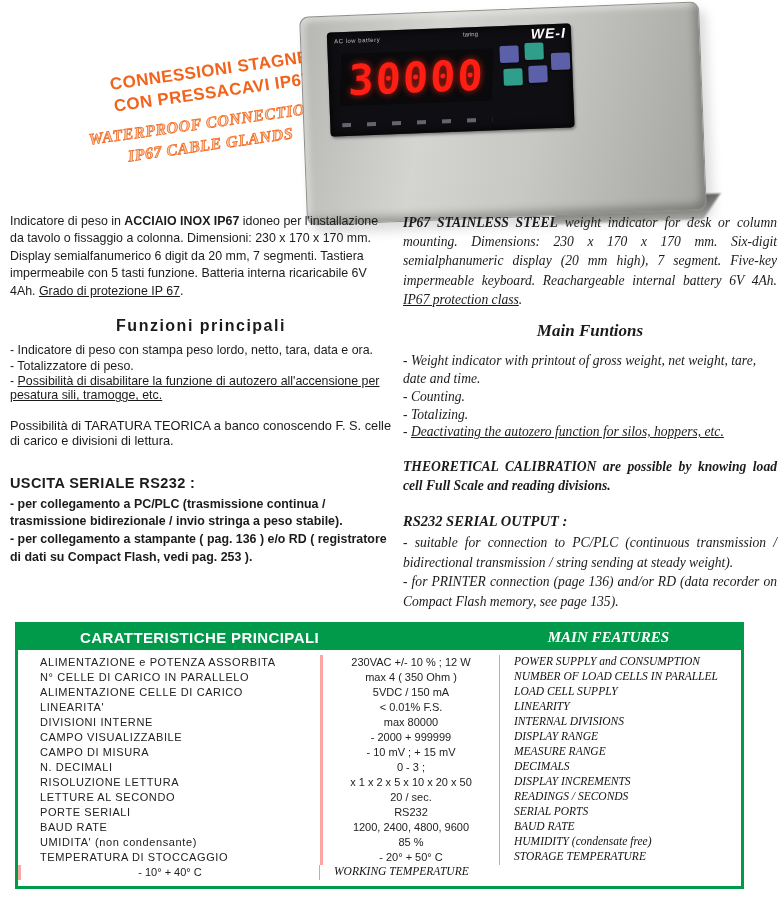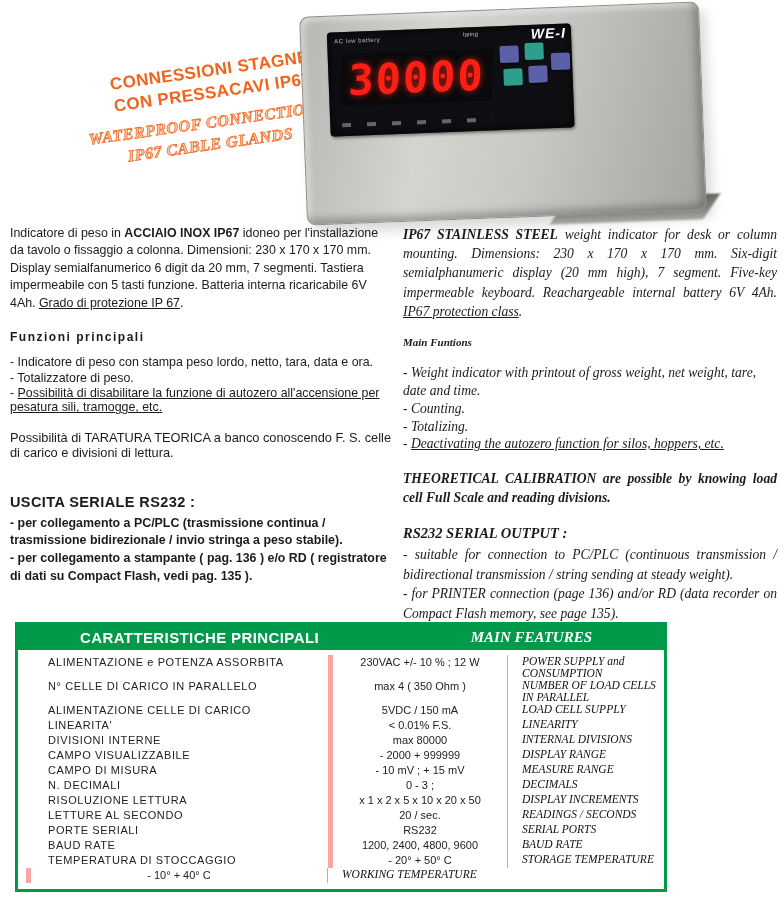--- a/index.html
+++ b/index.html
@@ -38,52 +38,52 @@
   .marks{position:absolute;left:12px;bottom:9px;width:150px;height:4px;opacity:.55;
          background:repeating-linear-gradient(90deg,#aab 0 9px,transparent 9px 25px);}
   .keypad{position:absolute;left:172px;top:18px;width:70px;height:50px;}
   .dkey{position:absolute;width:19px;height:17px;border-radius:2px;box-shadow:0 1px 2px rgba(0,0,0,.6);}
   .dkey.blue{background:var(--key-blue,#5c60a8);}
   .dkey.teal{background:var(--key-teal,#2f9e8a);}
   .k1{left:0;top:2px;} .k2{left:25px;top:0;} .k3{left:51px;top:11px;}
   .k4{left:3px;top:25px;} .k5{left:28px;top:23px;}
 
   
-  .col{position:absolute;top:225px;}
+  .col{position:absolute;top:213px;}
   .col-left{left:10px;width:382px;font-size:12.4px;line-height:17.4px;}
   .col-right{left:403px;width:374px;font-family:"Liberation Serif",serif;font-style:italic;
              font-size:13.6px;line-height:19.2px;text-align:justify;}
   .p{margin:0;}
   .u{text-decoration:underline;}
   .intro-it{margin-bottom:17px;}
-  .h-it{margin:0 0 9px;text-align:left;font-size:12px;letter-spacing:1.5px;font-weight:bold;}
+  .h-it{margin:0 0 9px;text-align:center;font-size:16px;letter-spacing:1.5px;font-weight:bold;}
   .li-it{line-height:14.3px;margin-bottom:1px;}
   .cal-it{margin:15px 0 0;font-weight:normal;font-size:12.8px;line-height:15.4px;}
-  .h2-it{margin:34px 0 3px;font-size:14.5px;font-weight:bold;letter-spacing:.4px;}
+  .h2-it{margin:27px 0 3px;font-size:14.5px;font-weight:bold;letter-spacing:.4px;}
   .li2-it{line-height:17.6px;font-weight:bold;}
 
   .intro-en{margin-bottom:8px;}
-  .h-en{margin:12px 0 12px;text-align:left;font-size:11px;font-weight:bold;}
+  .h-en{margin:12px 0 12px;text-align:center;font-size:17px;font-weight:bold;}
   .li-en{line-height:17.8px;text-align:left;}
   .cal-en{margin:16px 0 0;font-weight:bold;line-height:19px;}
   .h2-en{margin:17px 0 2px;font-size:14.5px;font-weight:bold;text-align:left;}
   .li2-en{line-height:19.4px;}
 
   
-  .features{position:absolute;left:15px;top:622px;width:652px;box-sizing:border-box;
+  .features{position:absolute;left:15px;top:622px;width:729px;box-sizing:border-box;
             border:3px solid var(--green,#009a4a);background:#fff;}
   .fhead{height:25px;display:flex;align-items:center;background:var(--green,#009a4a);color:#fff;}
   .fhead-it{margin-left:62px;font:bold 15px "Liberation Sans",sans-serif;letter-spacing:.4px;}
   .fhead-en{margin-left:auto;margin-right:72px;font:bold italic 15px "Liberation Serif",serif;}
-  .fbody{padding:5px 8px 6px;}
+  .fbody{padding:5px 0 6px;}
   .trow{display:grid;grid-template-columns:302px 180px 1fr;line-height:15px;}
   .tcell-it{padding-left:22px;font-size:11px;letter-spacing:.6px;color:#222;
             font-family:"Liberation Sans",sans-serif;}
   .tcell-val{text-align:center;font-size:11px;font-family:"Liberation Sans",sans-serif;color:#222;
-             border-left:5px solid #fca5a5;border-right:1px solid #b3b3b3;}
+             border-left:3px solid #fca5a5;border-right:1px solid #b3b3b3;}
   .tcell-en{padding-left:14px;font:italic 11.5px "Liberation Serif",serif;color:#111;}
 </style>
 </head>
 <body>
 
 <div class="page">
 
   <div class="promo-it">
     <div>CONNESSIONI STAGNE</div>
     <div>CON PRESSACAVI IP67</div>
@@ -116,21 +116,21 @@
 
     <h3 class="h-it">Funzioni principali</h3>
     <div class="li-it">- Indicatore di peso con stampa peso lordo, netto, tara, data e ora.</div>
     <div class="li-it">- Totalizzatore di peso.</div>
     <div class="li-it"><span>- </span><span class="u">Possibilità di disabilitare la funzione di autozero all'accensione per pesatura sili, tramogge, etc.</span></div>
 
     <p class="p cal-it">Possibilità di TARATURA TEORICA a banco conoscendo F. S. celle di carico e divisioni di lettura.</p>
 
     <div class="h2-it">USCITA SERIALE RS232 :</div>
     <div class="li2-it">- per collegamento a PC/PLC (trasmissione continua / trasmissione bidirezionale / invio stringa a peso stabile).</div>
-    <div class="li2-it">- per collegamento a stampante ( pag. 136 ) e/o RD ( registratore di dati su Compact Flash, vedi pag. 135 ).</div>
+    <div class="li2-it">- per collegamento a stampante ( pag. 136 ) e/o RD ( registratore di dati su Compact Flash, vedi pag. 253 ).</div>
   </div>
 
   <div class="col col-right">
     <p class="p intro-en"><b>IP67 STAINLESS STEEL</b><span> weight indicator for desk or column mounting. Dimensions: 230 x 170 x 170 mm. Six-digit semialphanumeric display (20 mm high), 7 segment. Five-key impermeable keyboard. Reachargeable internal battery 6V 4Ah. </span><span class="u">IP67 protection class</span><span>.</span></p>
 
     <h3 class="h-en">Main Funtions</h3>
     <div class="li-en">- Weight indicator with printout of gross weight, net weight, tare, date and time.</div>
     <div class="li-en">- Counting.</div>
     <div class="li-en">- Totalizing.</div>
     <div class="li-en"><span>- </span><span class="u">Deactivating the autozero function for silos, hoppers, etc.</span></div>
@@ -202,20 +202,25 @@
           <div class="tcell-it">PORTE SERIALI</div>
           <div class="tcell-val">RS232</div>
           <div class="tcell-en">SERIAL PORTS</div>
         </div>
         <div class="trow">
           <div class="tcell-it">BAUD RATE</div>
           <div class="tcell-val">1200, 2400, 4800, 9600</div>
           <div class="tcell-en">BAUD RATE</div>
         </div>
         <div class="trow">
+          <div class="tcell-it">UMIDITA' (non condensante)</div>
+          <div class="tcell-val">85 %</div>
+          <div class="tcell-en">HUMIDITY (condensate free)</div>
+        </div>
+        <div class="trow">
           <div class="tcell-it">TEMPERATURA DI STOCCAGGIO</div>
           <div class="tcell-val">- 20°  + 50° C</div>
           <div class="tcell-en">STORAGE TEMPERATURE</div>
         </div>
         <div class="trow">
           <div class="tcell-val">- 10°  + 40° C</div>
           <div class="tcell-en">WORKING TEMPERATURE</div>
         </div>
       </div>
   </div>

